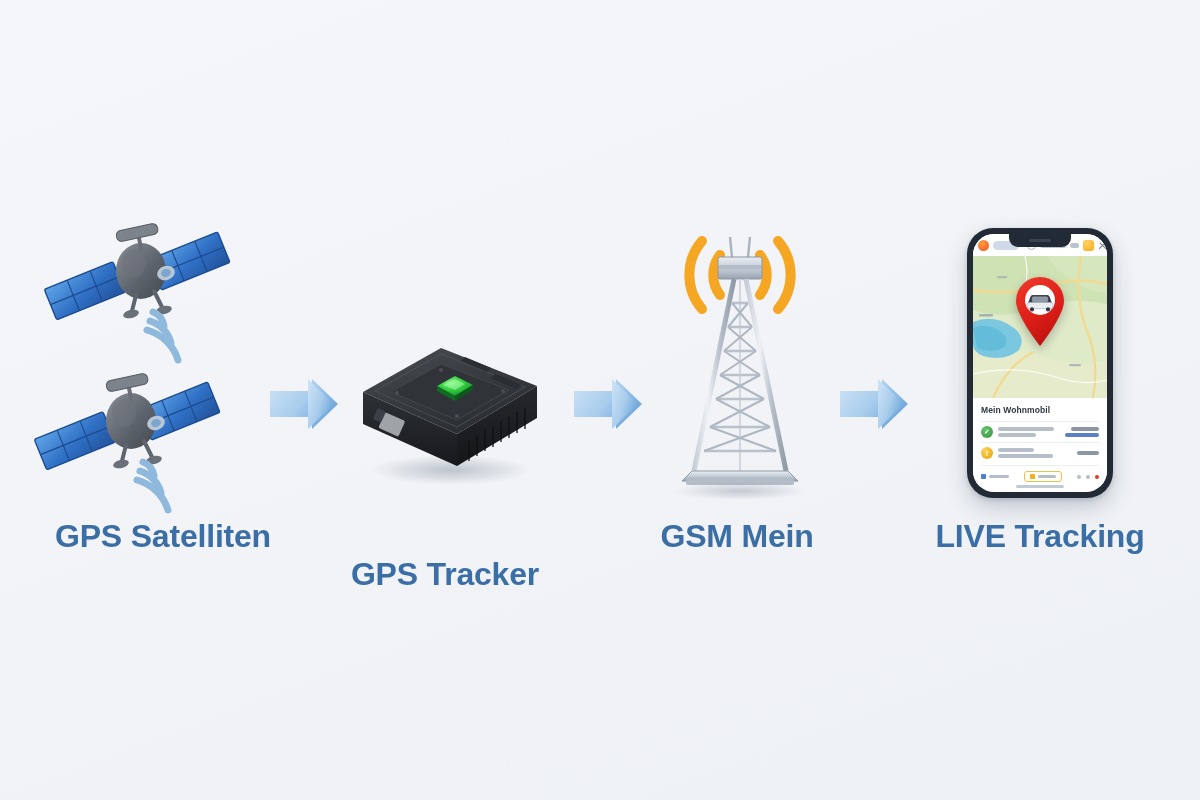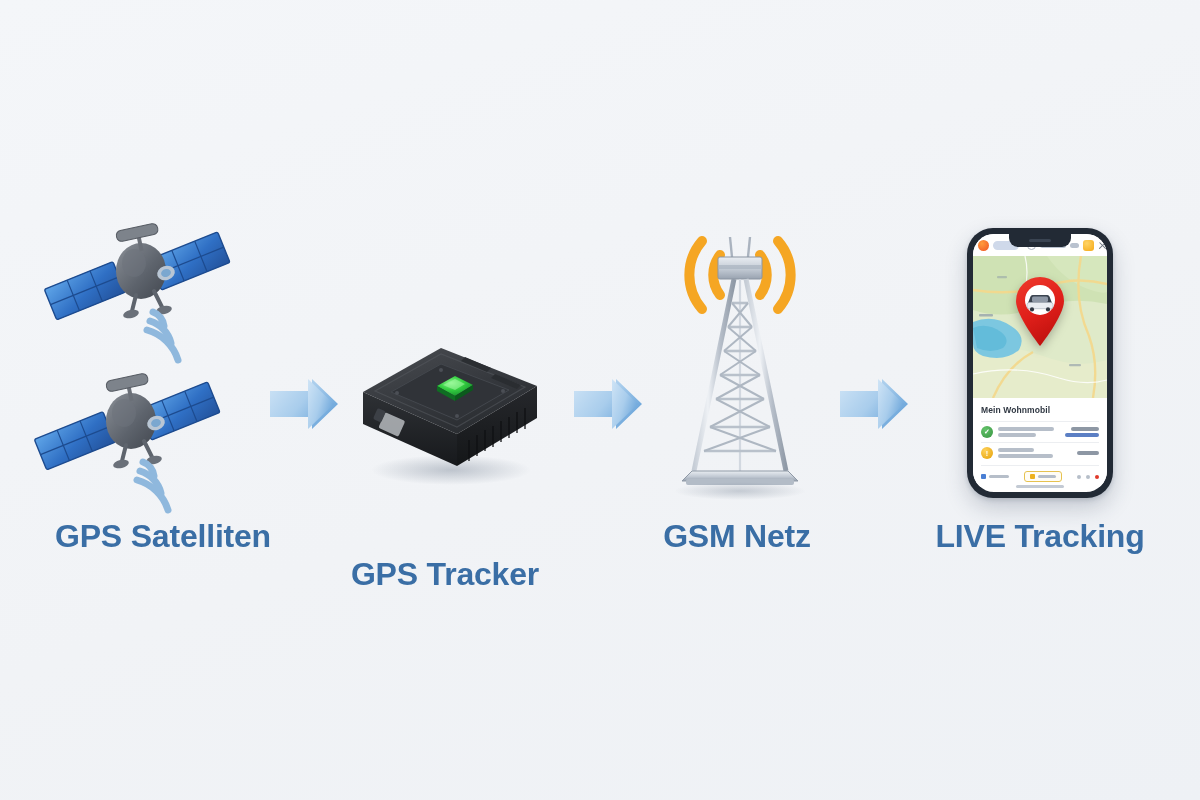--- a/index.html
+++ b/index.html
@@ -516,21 +516,21 @@
           <line x1="70" y1="212" x2="136" y2="236"></line>
           <line x1="130" y1="212" x2="64" y2="236"></line>
         </g>
 
         <path d="M52 256 L148 256 L158 266 L42 266 Z" fill="url(#steelBox)" stroke="#8f99a6" stroke-width="1"></path>
         <rect x="46" y="264" width="108" height="6" rx="2" fill="#b3bcc7"></rect>
         <ellipse cx="100" cy="276" rx="66" ry="9" fill="url(#towerShadow)"></ellipse>
       </svg>
     </div>
 
-    <div class="node-label" style="left:567px;">GSM Netz</div>
+    <div class="node-label" style="left:567px;">GSM Mein</div>
   </div>
 
   <div class="arrow" style="left:838px;">
     <svg viewBox="0 0 86 58" width="86" height="58">
       <path d="M2 16 L44 16 L44 4 L70 29 L44 54 L44 42 L2 42 Z" fill="url(#arrGrad)"></path>
       <path d="M40 4 L66 29 L40 54 Z" fill="url(#arrGrad)"></path>
     </svg>
   </div>
 
   <div class="node">

